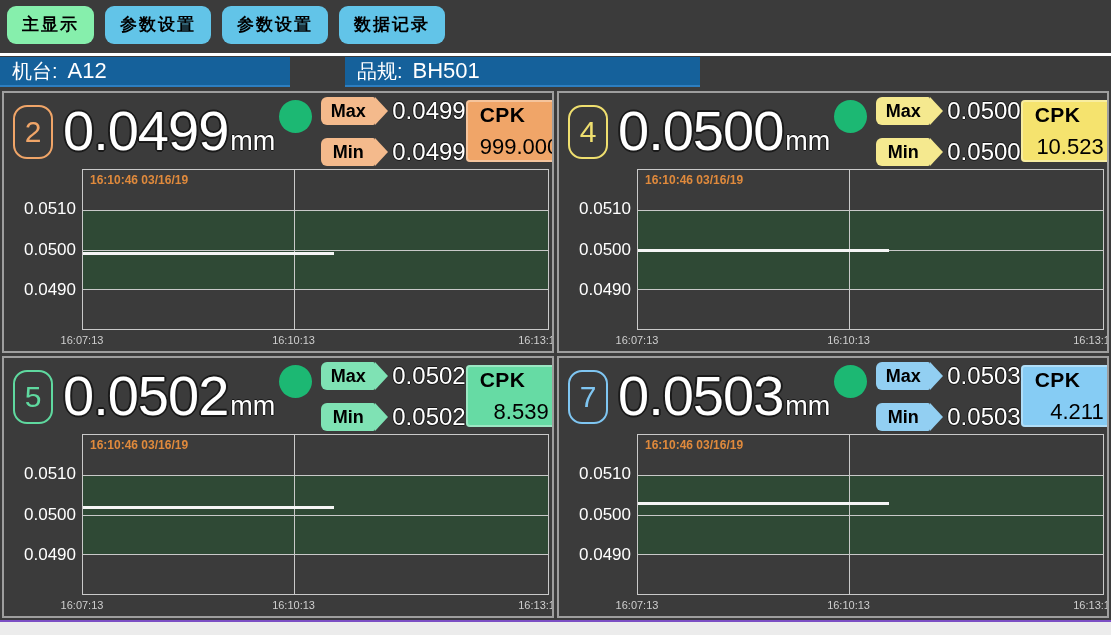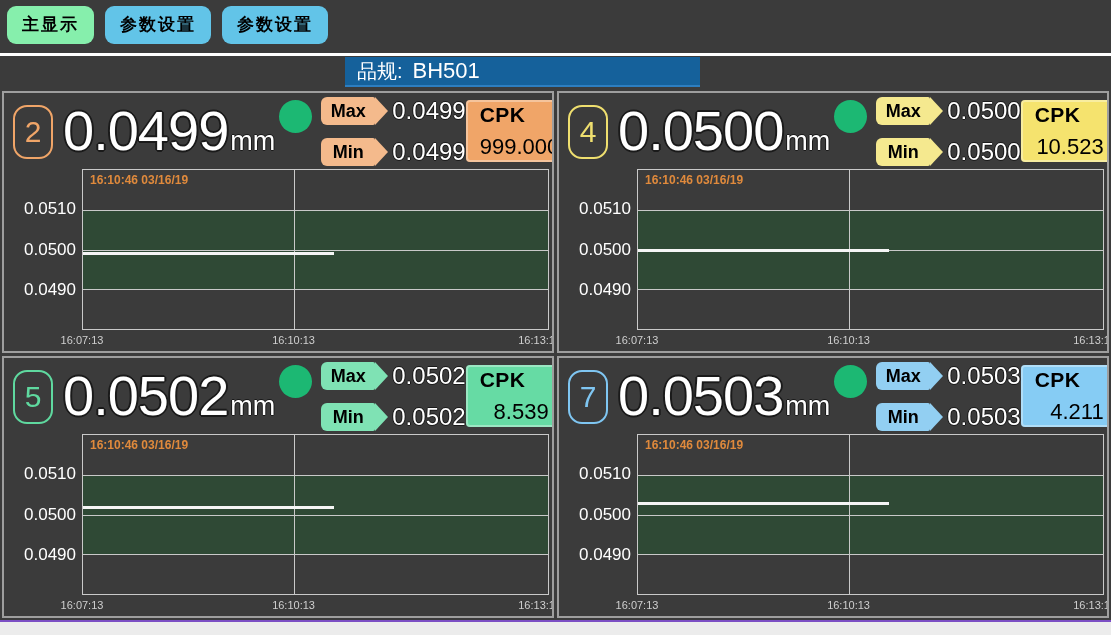--- a/index.html
+++ b/index.html
@@ -112,24 +112,29 @@
 </style>
 </head>
 <body>
 
 <div class="screen">
 
   <div class="tabbar">
     <div class="tab active">主显示</div>
     <div class="tab">参数设置</div>
     <div class="tab">参数设置</div>
+    <div class="tab">数据记录</div>
   </div>
   <div class="divider"></div>
 
   <div class="infobar">
+    <div class="infobox machine">
+      <span class="info-label">机台:</span>
+      <span class="info-value">A12</span>
+    </div>
     <div class="infobox product">
       <span class="info-label">品规:</span>
       <span class="info-value">BH501</span>
     </div>
   </div>
 
   <div class="grid">
 
     <div class="panel" style="--accent: #f0a568; --tag: #f4ba8c; --cpk: #f0a568;">
       <div class="phead">

